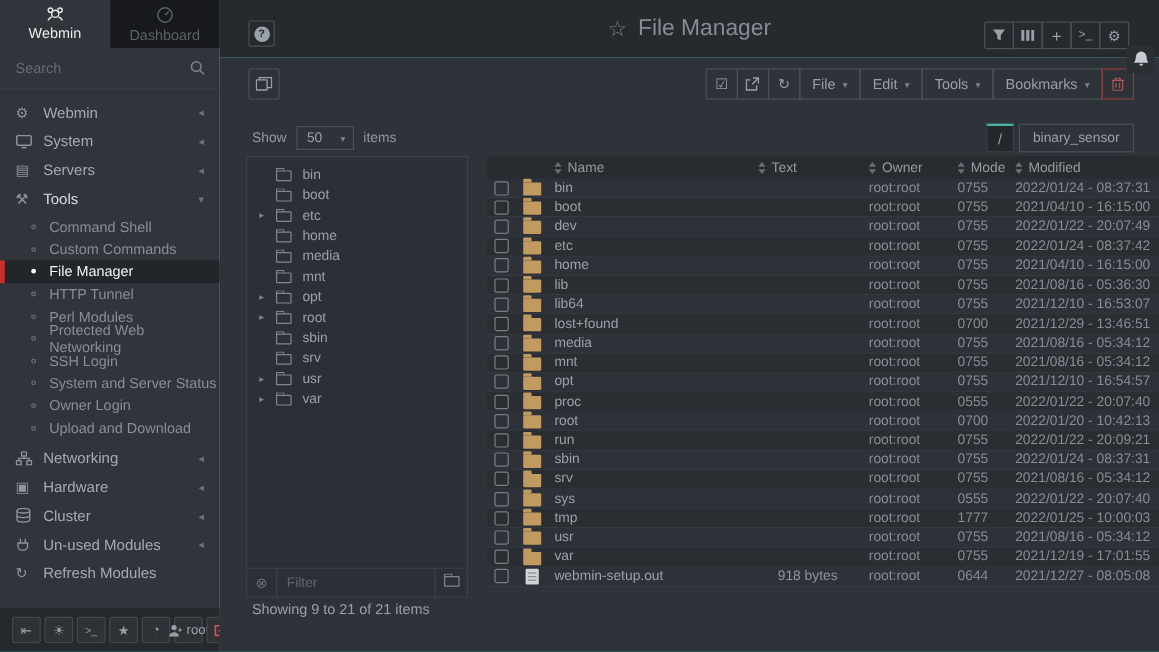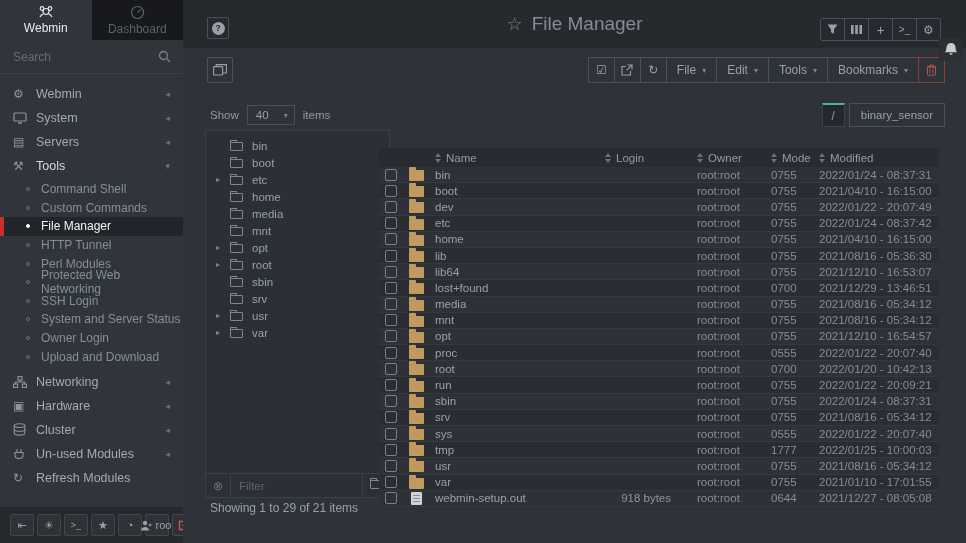--- a/index.html
+++ b/index.html
@@ -93,21 +93,21 @@
                font-size:11.5px; color:#6d737b; }
   .filterbar .clr { width:24px; text-align:center; font-size:12px; color:#6d737b; cursor:pointer; }
   .filterbar .vdiv { width:1px; height:100%; background:#3c4147; }
   .filterbar input { flex:1; min-width:0; background:transparent; border:none; outline:none; color:#9aa0a8;
                      font-size:11.5px; padding:0 8px; font-family:inherit; }
   .filterbar input::placeholder { color:#5f656d; }
   .filterbar .fbtn { width:26px; display:flex; justify-content:center; cursor:pointer; }
   .filterbar .fbtn .fold-o { margin:0 0 2px 0; }
 
   
-  .table { position:absolute; left:196px; top:82px; width:560px;margin-top:18px; }
+  .table { position:absolute; left:223px; top:82px; width:560px; }
   .thead, .trowg { display:grid; grid-template-columns:26px 30px 1fr 92px 74px 48px 120px; align-items:center; }
   .thead { height:19px; background:#282c31; color:#949aa2; font-size:11.5px; }
   .hcell { display:flex; align-items:center; gap:5px; cursor:pointer; }
   .sort { display:inline-flex; flex-direction:column; gap:2px; }
   .sort i { width:0; height:0; border-left:3px solid transparent; border-right:3px solid transparent; }
   .sort .up { border-bottom:4px solid #6a7078; }
   .sort .dn { border-top:4px solid #6a7078; }
   .trowg { height:16.2px; border-bottom:1px solid #343940; font-size:11.5px; color:#868d95; cursor:pointer; }
   .tbody .trowg:nth-child(odd) { background:#2e3137; }
   .tbody .trowg:nth-child(even) { background:#2a2d32; }
@@ -421,21 +421,21 @@
             <path d="M0.5 3h10 M3.5 3V1.2h4V3 M4 5.2v4 M7 5.2v4"></path>
           </svg>
         </span>
       </div>
     </div>
 
 
     <div class="showrow">
       <span>Show</span>
       <div class="select">
-        <span>40</span>
+        <span>50</span>
         <span class="caret">▾</span>
       </div>
       <span>items</span>
     </div>
 
     <div class="crumbs">
       <div class="crumb-root">
         <span>/</span>
       </div>
       <div class="crumb">
@@ -539,21 +539,21 @@
               <i class="up"></i>
               <i class="dn"></i>
             </span>
           <span>Name</span>
         </div>
         <div class="hcell">
           <span class="sort">
               <i class="up"></i>
               <i class="dn"></i>
             </span>
-          <span>Login</span>
+          <span>Text</span>
         </div>
         <div class="hcell">
           <span class="sort">
               <i class="up"></i>
               <i class="dn"></i>
             </span>
           <span>Owner</span>
         </div>
         <div class="hcell">
           <span class="sort">
@@ -822,34 +822,34 @@
           <div class="trowg">
             <span class="cb" role="checkbox"></span>
             <span style="display:flex;">
               <span class="fold-f"></span>
 
             </span>
             <span class="cell-name">var</span>
             <span class="cell-size"></span>
             <span>root:root</span>
             <span>0755</span>
-            <span>2021/01/10 - 17:01:55</span>
+            <span>2021/12/19 - 17:01:55</span>
           </div>
 
           <div class="trowg">
             <span class="cb" role="checkbox"></span>
             <span style="display:flex;">
 
               <span class="file-ic"></span>
             </span>
             <span class="cell-name">webmin-setup.out</span>
             <span class="cell-size">918 bytes</span>
             <span>root:root</span>
             <span>0644</span>
             <span>2021/12/27 - 08:05:08</span>
           </div>
 
       </div>
     </div>
 
-    <div class="showing">Showing 1 to 29 of 21 items</div>
+    <div class="showing">Showing 9 to 21 of 21 items</div>
   </section>
 </div>
 
 </body></html>

